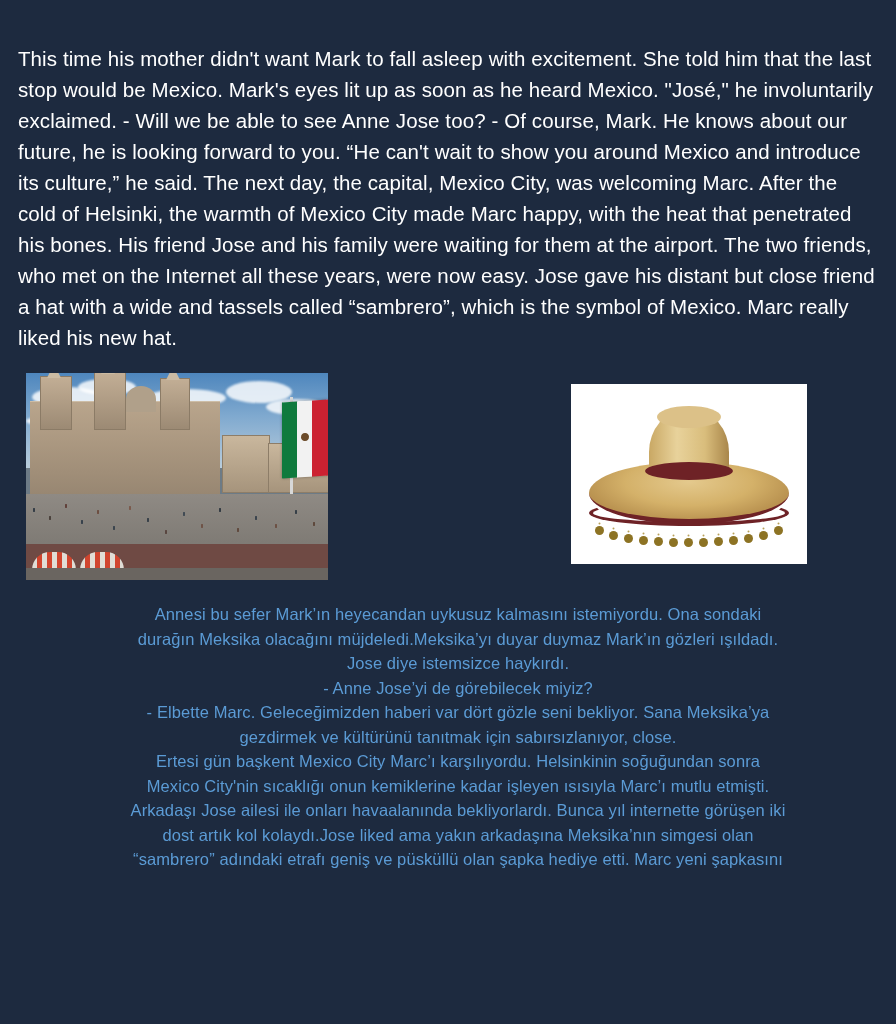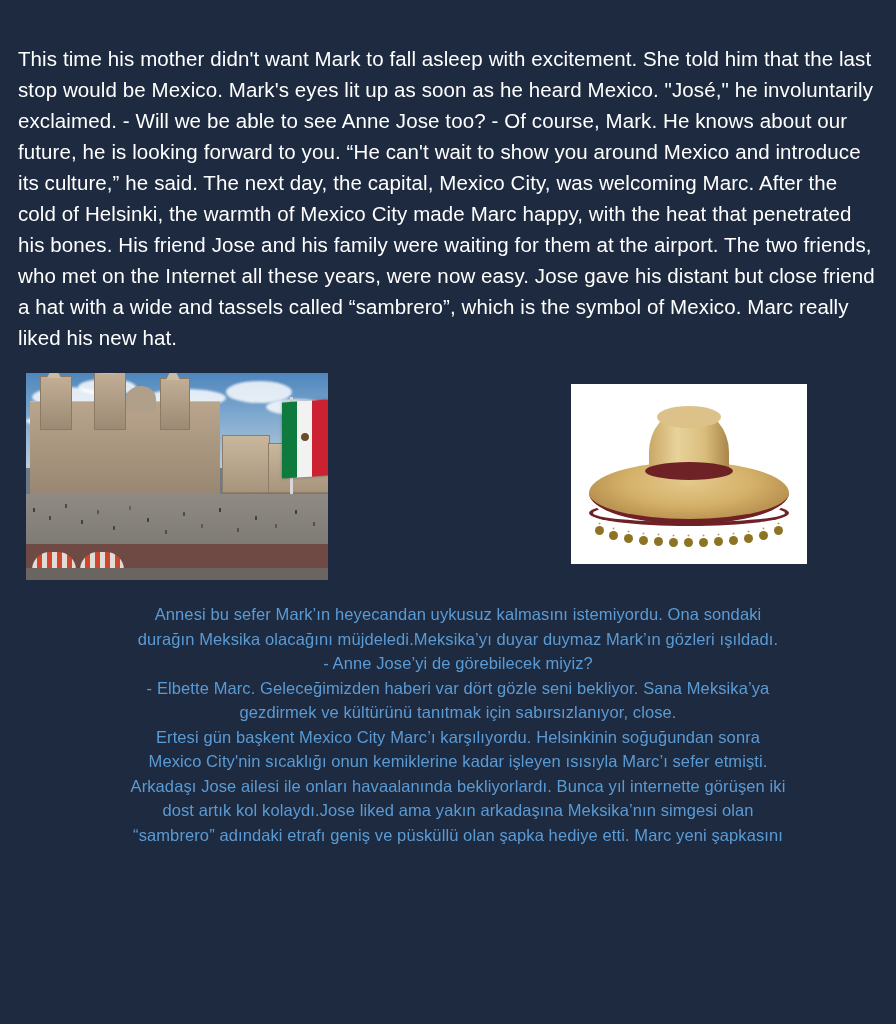--- a/index.html
+++ b/index.html
@@ -322,23 +322,24 @@
           <div class="pom" style="left:181px;top:12px;"></div>
         </div>
       </div>
     </div>
 
   </div>
 
   <div class="turkish-text">
     <span class="tline">Annesi bu sefer Mark’ın heyecandan uykusuz kalmasını istemiyordu. Ona sondaki</span>
     <span class="tline">durağın Meksika olacağını müjdeledi.Meksika’yı duyar duymaz Mark’ın gözleri ışıldadı.</span>
+    <span class="tline">Jose diye istemsizce haykırdı.</span>
     <span class="tline">- Anne Jose’yi de görebilecek miyiz?</span>
     <span class="tline">- Elbette Marc. Geleceğimizden haberi var dört gözle seni bekliyor. Sana Meksika’ya</span>
     <span class="tline">gezdirmek ve kültürünü tanıtmak için sabırsızlanıyor, close.</span>
     <span class="tline">Ertesi gün başkent Mexico City Marc’ı karşılıyordu. Helsinkinin soğuğundan sonra</span>
-    <span class="tline">Mexico City'nin sıcaklığı onun kemiklerine kadar işleyen ısısıyla Marc’ı sefer etmişti.</span>
+    <span class="tline">Mexico City'nin sıcaklığı onun kemiklerine kadar işleyen ısısıyla Marc’ı mutlu etmişti.</span>
     <span class="tline">Arkadaşı Jose ailesi ile onları havaalanında bekliyorlardı. Bunca yıl internette görüşen iki</span>
     <span class="tline">dost artık kol kolaydı.Jose liked ama yakın arkadaşına Meksika’nın simgesi olan</span>
     <span class="tline">“sambrero” adındaki etrafı geniş ve püsküllü olan şapka hediye etti. Marc yeni şapkasını</span>
   </div>
 
 </div>
 
 </body></html>

